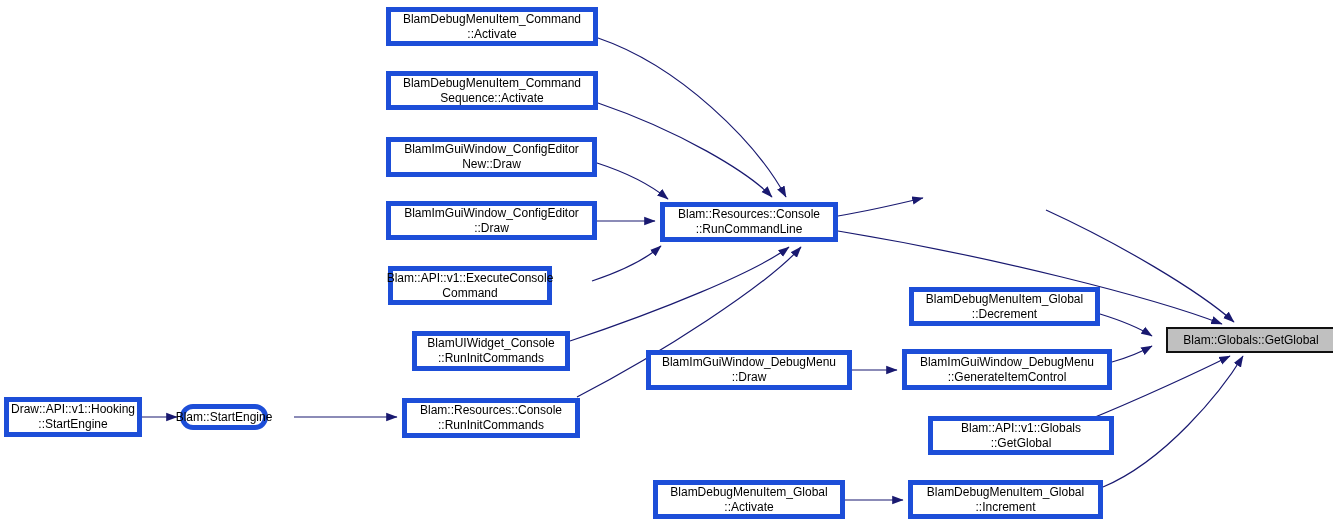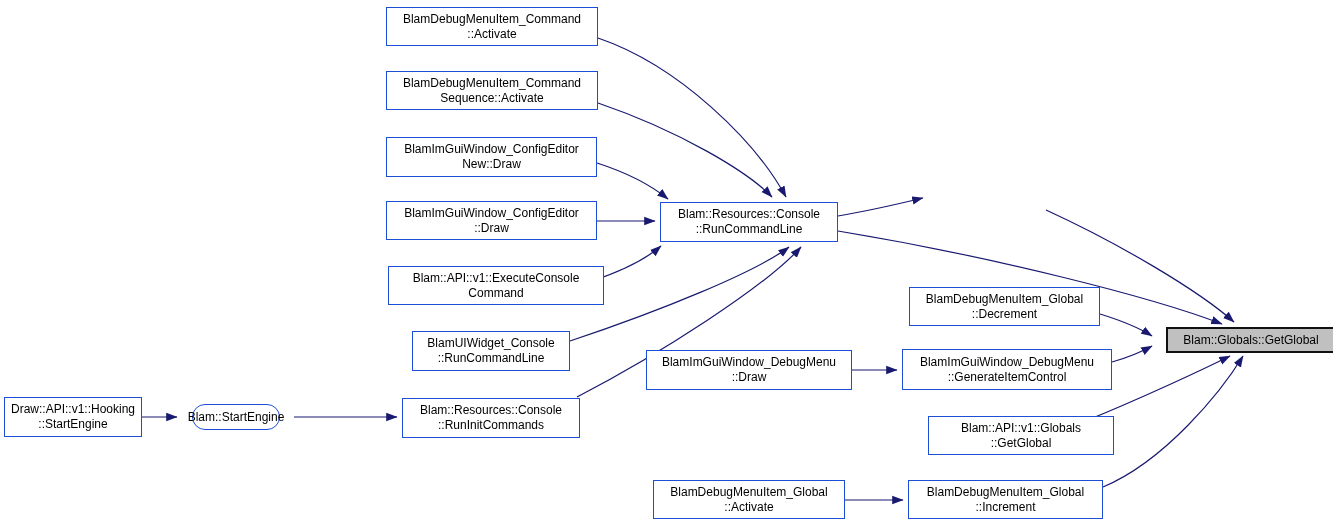--- a/index.html
+++ b/index.html
@@ -7,21 +7,21 @@
     position:relative;
     width:1333px;height:528px;
     background:#ffffff;
     font-family:"Liberation Sans","DejaVu Sans",sans-serif;
     overflow:hidden;
   }
   .edges{position:absolute;left:0;top:0;width:1333px;height:528px;}
   .node{
     position:absolute;
     box-sizing:border-box;
-    border:1px solid #1d4ed8;
+    border:5px solid #1d4ed8;
     background:#ffffff;
     color:#000000;
     display:flex;align-items:center;justify-content:center;
     text-align:center;
     font-size:12px;line-height:15px;
     white-space:pre-line;
     cursor:pointer;
   }
   .node.target{
     background:#c0c0c0;
@@ -66,30 +66,30 @@
 
   <div class="node" style="left:386px;top:71px;width:212px;height:39px;">BlamDebugMenuItem_Command
 Sequence::Activate</div>
 
   <div class="node" style="left:386px;top:137px;width:211px;height:40px;">BlamImGuiWindow_ConfigEditor
 New::Draw</div>
 
   <div class="node" style="left:386px;top:201px;width:211px;height:39px;">BlamImGuiWindow_ConfigEditor
 ::Draw</div>
 
-  <div class="node" style="left:388px;top:266px;width:216px;height:39px;">Blam::API::v1::ExecuteConsole
+  <div class="node" style="left:388px;top:266px;width:164px;height:39px;">Blam::API::v1::ExecuteConsole
 Command</div>
 
   <div class="node" style="left:412px;top:331px;width:158px;height:40px;">BlamUIWidget_Console
-::RunCommandLine</div>
+::RunInitCommands</div>
 
   <div class="node" style="left:4px;top:397px;width:138px;height:40px;">Draw::API::v1::Hooking
 ::StartEngine</div>
 
-  <div class="node" style="left:192px;top:404px;width:88px;height:26px;border-radius:13px;">Blam::StartEngine</div>
+  <div class="node" style="left:180px;top:404px;width:88px;height:26px;border-radius:13px;">Blam::StartEngine</div>
 
   <div class="node" style="left:402px;top:398px;width:178px;height:40px;">Blam::Resources::Console
 ::RunInitCommands</div>
 
   <div class="node" style="left:660px;top:202px;width:178px;height:40px;">Blam::Resources::Console
 ::RunCommandLine</div>
 
 
   <div class="node" style="left:909px;top:287px;width:191px;height:39px;">BlamDebugMenuItem_Global
 ::Decrement</div>

